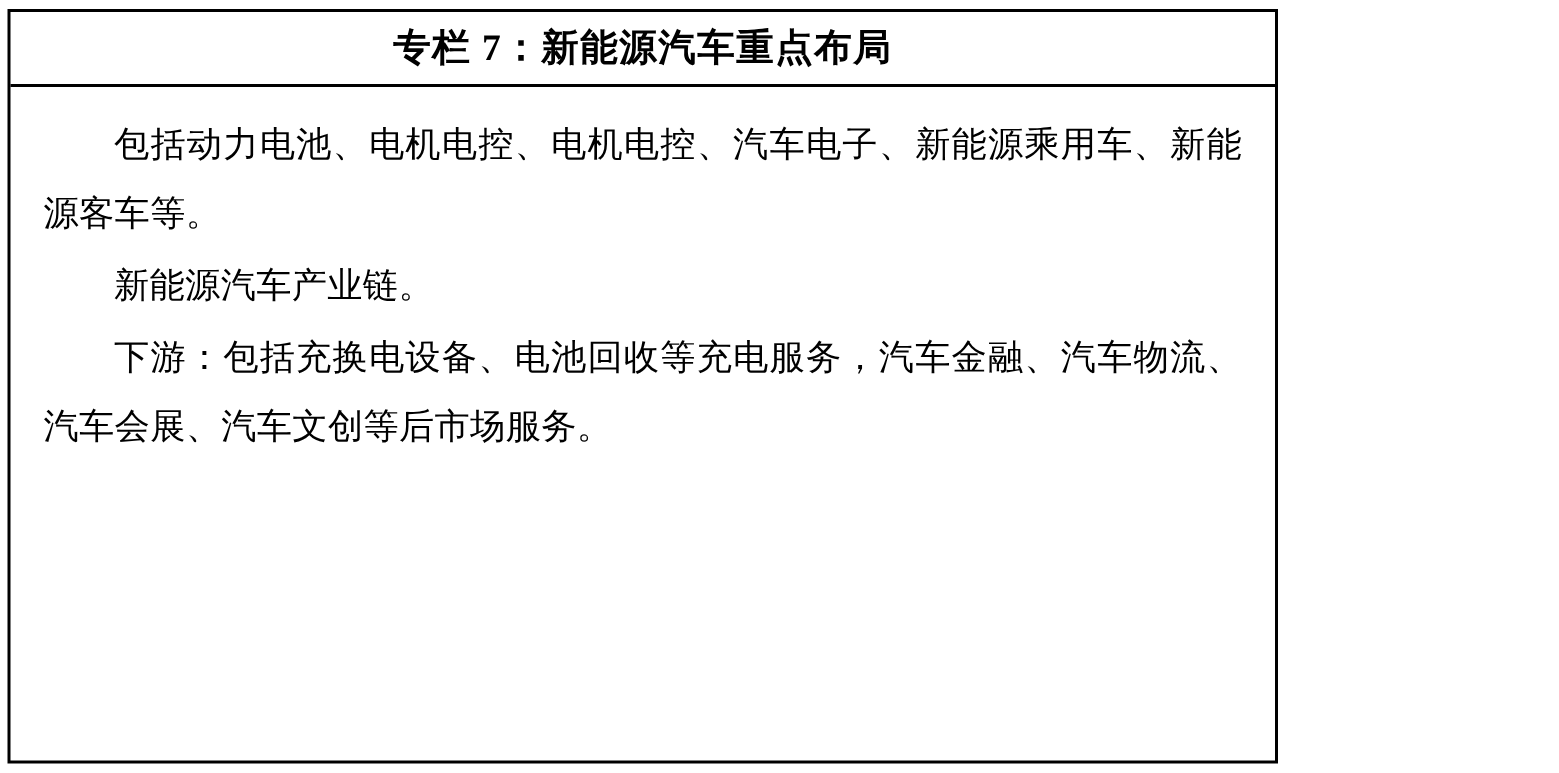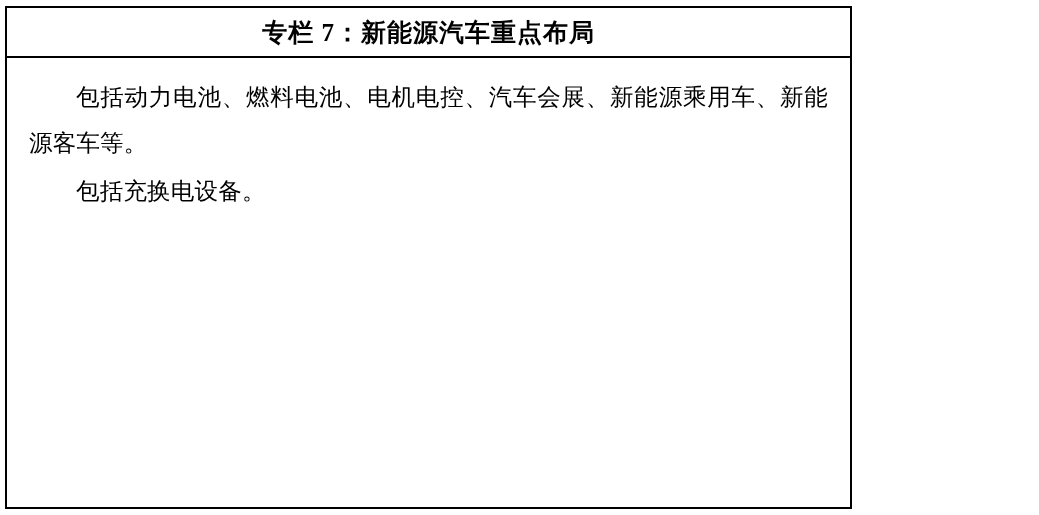--- a/index.html
+++ b/index.html
@@ -44,16 +44,17 @@
     text-align: justify;
     letter-spacing: 0.2px;
   }
 </style>
 </head>
 <body>
 
 <div class="box">
   <div class="box-title">专栏 7：新能源汽车重点布局</div>
   <div class="box-body">
-    <p class="para">包括动力电池、燃料电池、电机电控、汽车会展、新能源乘用车、新能源客车等。</p>
-    <p class="para">包括充换电设备。</p>
+    <p class="para">包括动力电池、电机电控、电机电控、汽车电子、新能源乘用车、新能源客车等。</p>
+    <p class="para">新能源汽车产业链。</p>
+    <p class="para">下游：包括充换电设备、电池回收等充电服务，汽车金融、汽车物流、汽车会展、汽车文创等后市场服务。</p>
   </div>
 </div>
 
 </body></html>

